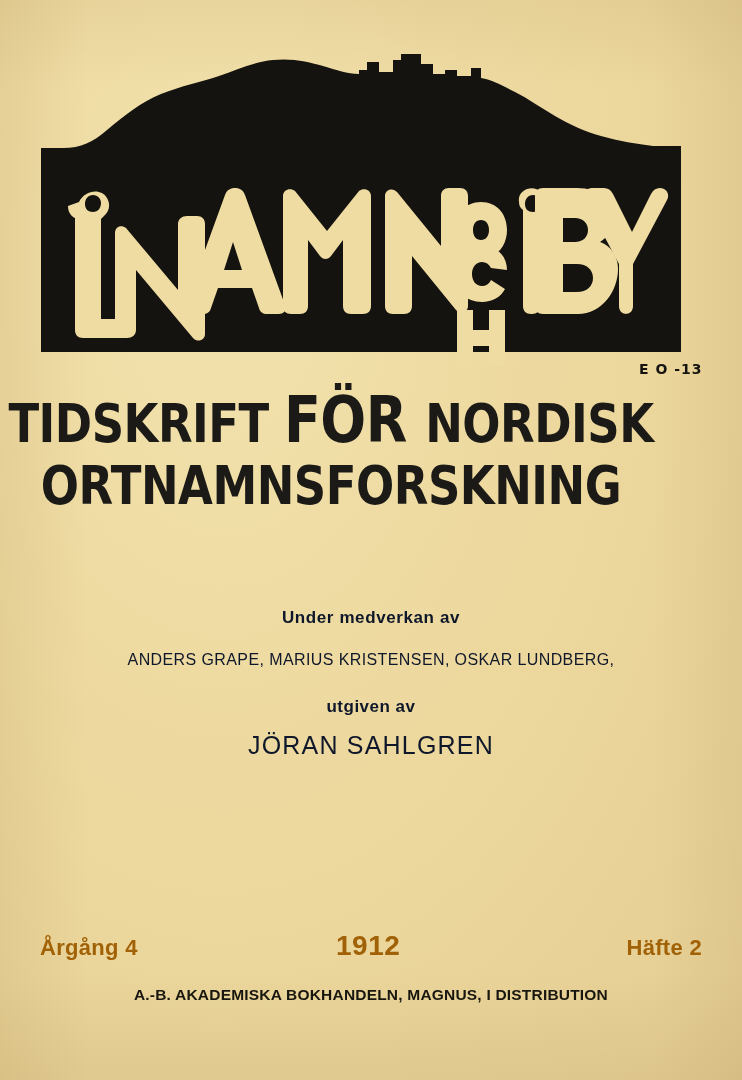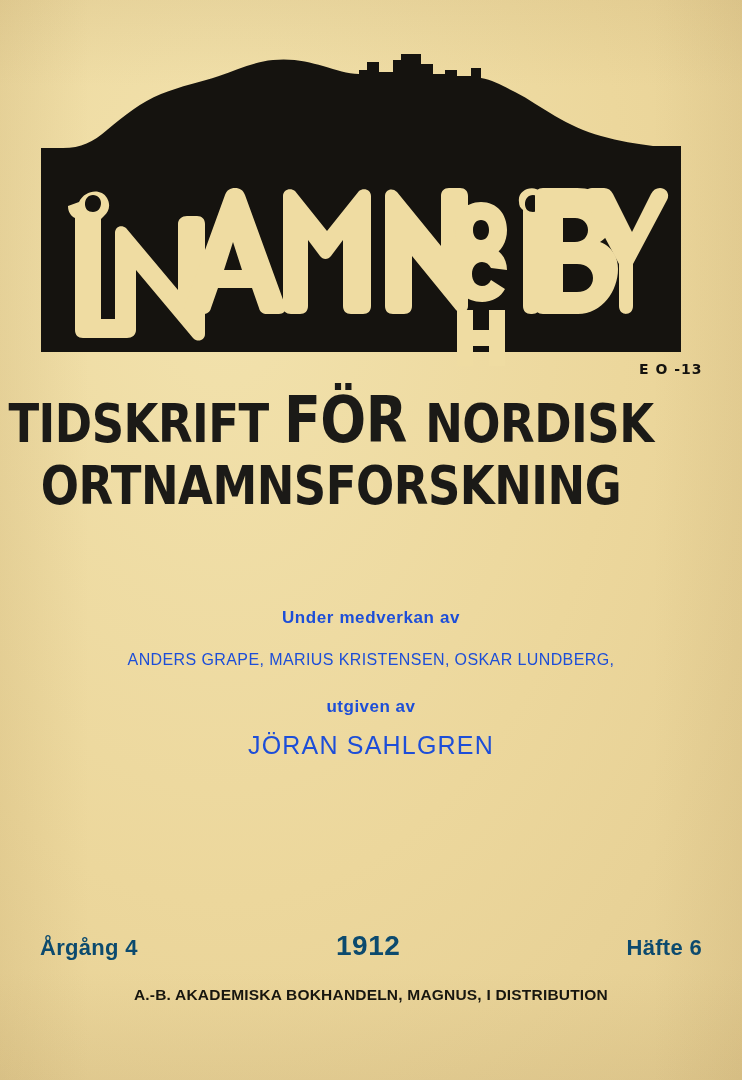--- a/index.html
+++ b/index.html
@@ -71,21 +71,21 @@
   .subtitle-line.l2 { font-size: 45px; margin-top: 16px; }
   .subtitle-line .big { font-size: 54px; }
 
   
   .credits {
     position: absolute;
     left: 0;
     top: 608px;
     width: 742px;
     text-align: center;
-    color: #1d4ed8;
+    color: #0f172a;
   }
   .credits .under {
     font-size: 17px;
     font-weight: bold;
     letter-spacing: 0.6px;
   }
   .credits .names {
     margin-top: 20px;
     font-size: 16px;
     font-weight: normal;
@@ -107,21 +107,21 @@
 
   
   .footer-row {
     position: absolute;
     left: 40px;
     right: 40px;
     top: 930px;
     display: flex;
     align-items: baseline;
     justify-content: space-between;
-    color: #0c4a6e;
+    color: #a16207;
     text-align: right;
   }
   .footer-row .vol,
   .footer-row .issue {
     font-size: 22px;
     font-weight: bold;
     letter-spacing: 0.3px;
   }
   .footer-row .year {
     font-size: 28px;
@@ -246,18 +246,18 @@
     <div class="names">
       <div>ANDERS GRAPE, MARIUS KRISTENSEN, OSKAR LUNDBERG,</div>
     </div>
     <div class="utgiven">utgiven av</div>
     <div class="editor">JÖRAN SAHLGREN</div>
   </div>
 
   <div class="footer-row">
     <div class="vol">Årgång 4</div>
     <div class="year">1912</div>
-    <div class="issue">Häfte 6</div>
+    <div class="issue">Häfte 2</div>
   </div>
 
   <div class="publisher">A.-B. AKADEMISKA BOKHANDELN, MAGNUS, I DISTRIBUTION</div>
 
 </div>
 
 </body></html>

